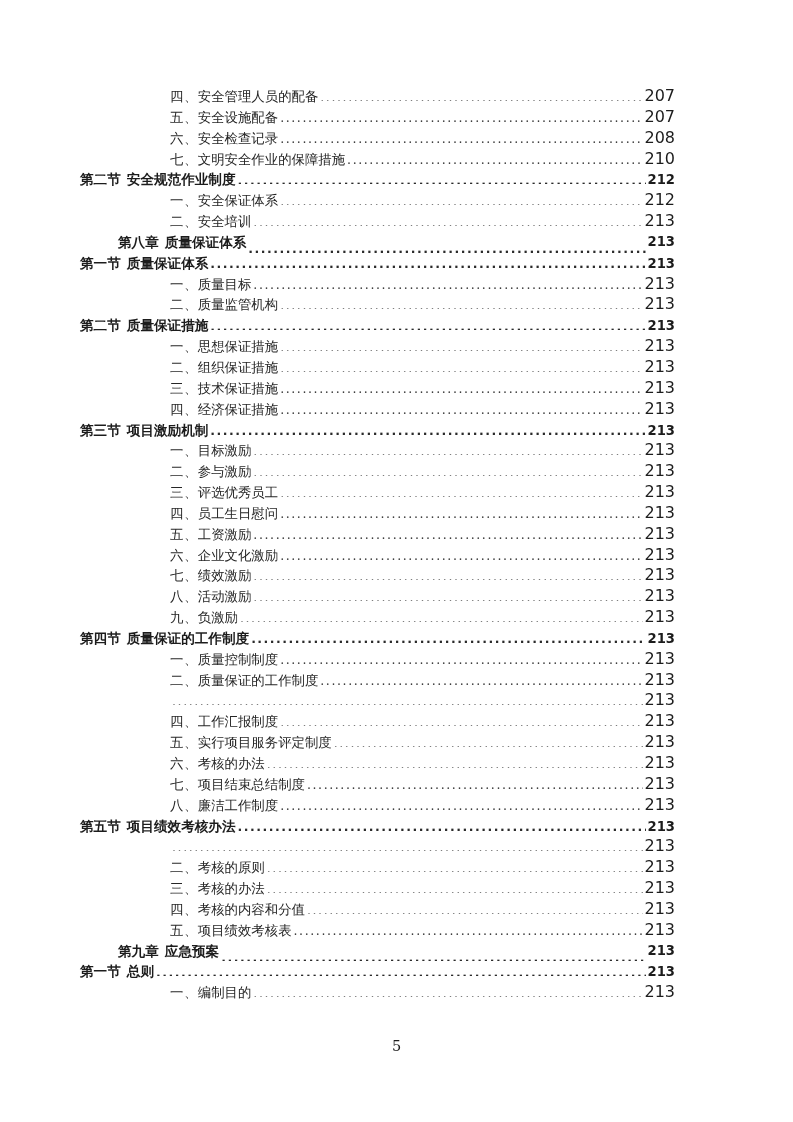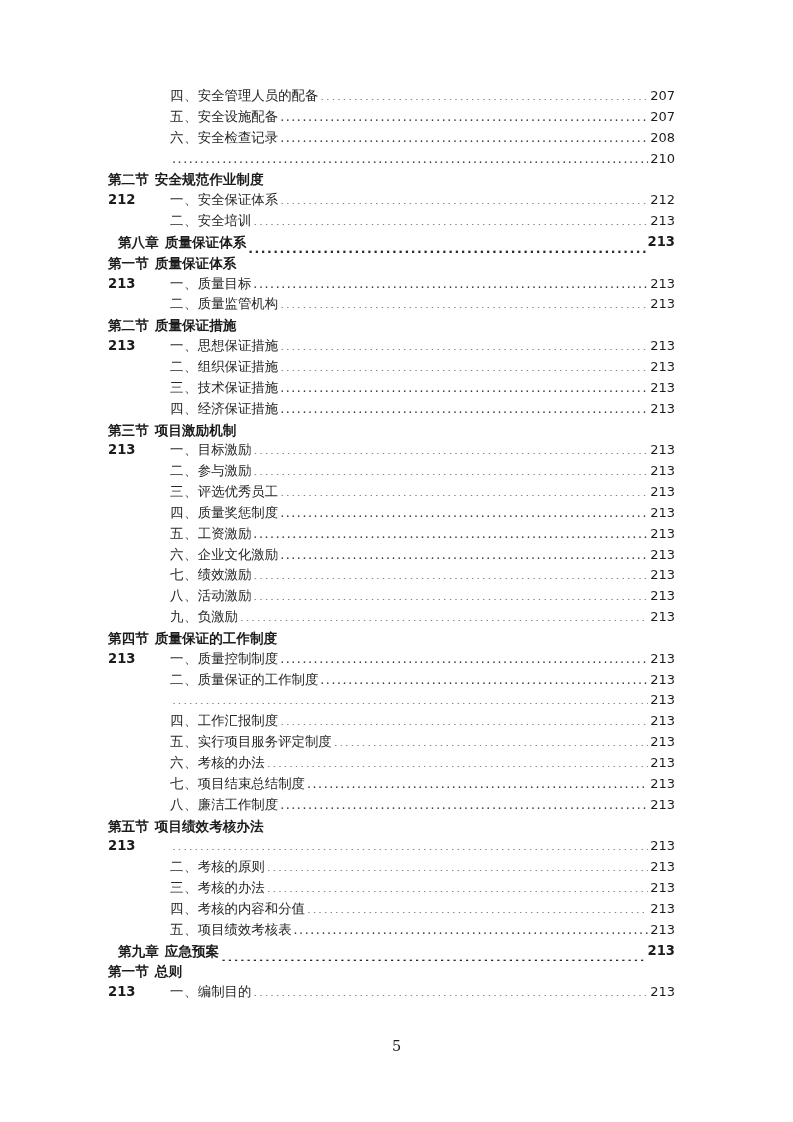--- a/index.html
+++ b/index.html
@@ -75,46 +75,45 @@
   }
   .lvl-chapter .leader::before { letter-spacing: 1.5px; font-size: 12.5px; }
   .lvl-chapter .pageno {
     font-family: "DejaVu Sans", "Liberation Sans", sans-serif;
     font-weight: bold;
     font-size: 13.2px;
   }
 
   
   .lvl-section {
-    padding-left: 106px;
+    padding-left: 80px;
     font-family: "DejaVu Sans", "Liberation Sans", sans-serif;
     font-weight: bold;
     font-size: 13.6px;
-    flex-direction: column;
   }
   .lvl-section .leader::before { letter-spacing: 1.5px; font-size: 12.5px; }
   .lvl-section .pageno {
     font-family: "DejaVu Sans", "Liberation Sans", sans-serif;
     font-weight: bold;
     font-size: 13.2px;
   }
 
   
   .lvl-item {
     padding-left: 170px;
     font-family: "DejaVu Serif", "Liberation Serif", serif;
     font-weight: normal;
     font-size: 13.4px;
     color: #262626;
   }
   .lvl-item .leader::before { letter-spacing: 1.6px; font-size: 12.5px; color: #3a3a3a; }
   .lvl-item .pageno {
     font-family: "DejaVu Sans", "Liberation Sans", sans-serif;
     font-weight: normal;
-    font-size: 13px;
+    font-size: 16px;
     color: #1c1c1c;
   }
 
   
   .lvl-item .label .num {
     letter-spacing: 0.5px;
   }
 
   
   .lvl-chapter .label .num,
@@ -149,20 +148,21 @@
         <span class="label"><span class="num">五、</span><span class="title">安全设施配备</span></span>
         <span class="leader"></span>
         <span class="pageno">207</span>
       </div>
       <div class="toc-row lvl-item">
         <span class="label"><span class="num">六、</span><span class="title">安全检查记录</span></span>
         <span class="leader"></span>
         <span class="pageno">208</span>
       </div>
       <div class="toc-row lvl-item">
+        <span class="label"><span class="num">七、</span><span class="title">文明安全作业的保障措施</span></span>
         <span class="leader"></span>
         <span class="pageno">210</span>
       </div>
       <div class="toc-row lvl-section">
         <span class="label"><span class="num">第二节</span><span class="title">安全规范作业制度</span></span>
         <span class="leader"></span>
         <span class="pageno">212</span>
       </div>
       <div class="toc-row lvl-item">
         <span class="label"><span class="num">一、</span><span class="title">安全保证体系</span></span>
@@ -233,21 +233,21 @@
         <span class="label"><span class="num">二、</span><span class="title">参与激励</span></span>
         <span class="leader"></span>
         <span class="pageno">213</span>
       </div>
       <div class="toc-row lvl-item">
         <span class="label"><span class="num">三、</span><span class="title">评选优秀员工</span></span>
         <span class="leader"></span>
         <span class="pageno">213</span>
       </div>
       <div class="toc-row lvl-item">
-        <span class="label"><span class="num">四、</span><span class="title">质量奖惩制度</span></span>
+        <span class="label"><span class="num">四、</span><span class="title">员工生日慰问</span></span>
         <span class="leader"></span>
         <span class="pageno">213</span>
       </div>
       <div class="toc-row lvl-item">
         <span class="label"><span class="num">五、</span><span class="title">工资激励</span></span>
         <span class="leader"></span>
         <span class="pageno">213</span>
       </div>
       <div class="toc-row lvl-item">
         <span class="label"><span class="num">六、</span><span class="title">企业文化激励</span></span>

